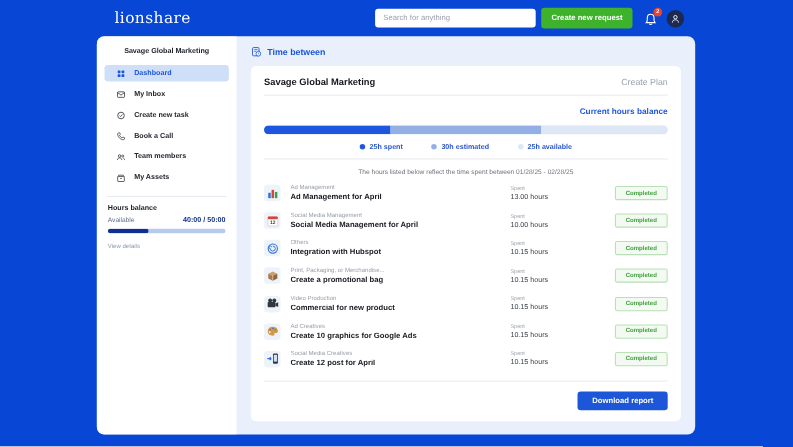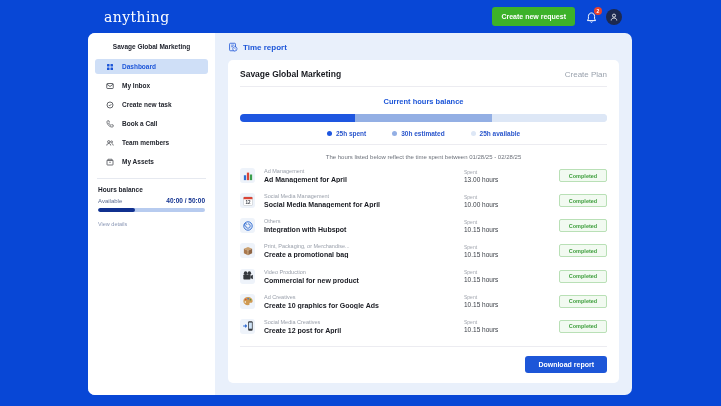--- a/index.html
+++ b/index.html
@@ -40,21 +40,21 @@
 
   
   .content { flex: 1; padding: 9px 13px 12px; display: flex; flex-direction: column; min-width: 0; }
   .page-title-row { display: flex; align-items: center; gap: 5px; font-size: 8px; font-weight: bold; color: #1d56d8; }
   .page-title-row svg { width: 10px; height: 10px; }
   .card { margin-top: 8px; flex: 1; background: #fff; border-radius: 5px; padding: 9px 12px 10px; display: flex; flex-direction: column; }
   .card-head { display: flex; justify-content: space-between; align-items: baseline; }
   .card-client { font-size: 8.5px; font-weight: bold; color: #17191f; }
   .card-plan { font-size: 8px; color: #9aa2ad; }
   .divider { border-top: 1px solid #ececf1; margin: 7px 0; }
-  .balance-title { text-align: center; font-size: 7.5px; font-weight: bold; color: #1d56d8; margin: 3px 0 8px; }
+  .balance-title { text-align: right; font-size: 7.5px; font-weight: bold; color: #1d56d8; margin: 3px 0 8px; }
   .stacked-bar { display: flex; height: 8px; border-radius: 4px; overflow: hidden; background: #dde7f6; }
   .legend { display: flex; justify-content: center; gap: 26px; margin-top: 8px; }
   .legend-item { display: flex; align-items: center; gap: 4px; }
   .legend-dot { width: 5px; height: 5px; border-radius: 50%; }
   .legend-label { font-size: 6.5px; font-weight: 600; color: #2a56cc; }
   .note { text-align: center; font-size: 6px; color: #6d727b; margin: 2px 0 3px; }
 
   .tasks { flex: 1; display: flex; flex-direction: column; justify-content: space-around; }
   .task-row { display: flex; align-items: center; padding: 4px 0; cursor: pointer; }
   .task-icon { width: 15px; height: 15px; border-radius: 3px; background: #eef3fa; display: flex; align-items: center; justify-content: center; flex-shrink: 0; }
@@ -69,22 +69,23 @@
 
   .card-footer { display: flex; justify-content: flex-end; margin-top: 2px; }
   .download-btn { background: #1d56d8; color: #fff; border: none; border-radius: 3px; font-size: 7px; font-weight: bold; padding: 5px 13px; cursor: pointer; font-family: "Liberation Sans", sans-serif; }
 </style>
 </head>
 <body>
 
 <div class="canvas">
 
   <div class="topbar">
-    <div class="logo">anything</div>
+    <div class="logo">lionshare</div>
     <div class="top-spacer"></div>
+    <input class="search" placeholder="Search for anything" style="">
     <button class="create-btn">Create new request</button>
     <div class="bell-wrap">
       <svg viewBox="0 0 16 16">
           <path d="M8 1.8 C5.6 1.8 4.2 3.7 4.2 6.2 V9 L3 11.2 H13 L11.8 9 V6.2 C11.8 3.7 10.4 1.8 8 1.8 Z" fill="none" stroke="#ffffff" stroke-width="1.2"></path>
           <path d="M6.6 12.4 A1.6 1.6 0 0 0 9.4 12.4" fill="none" stroke="#ffffff" stroke-width="1.2"></path>
         </svg>
       <span class="notif-badge">2</span>
     </div>
     <div class="avatar">
       <svg viewBox="0 0 16 16">
@@ -161,21 +162,21 @@
     </aside>
 
     <main class="content">
       <div class="page-title-row">
         <svg viewBox="0 0 16 16">
             <rect x="2.5" y="2" width="9.5" height="12" rx="1.5" fill="none" stroke="#1d56d8" stroke-width="1.3"></rect>
             <path d="M5 5 H10 M5 7.5 H8" stroke="#1d56d8" stroke-width="1.1" fill="none"></path>
             <circle cx="11" cy="11" r="3.4" fill="#ffffff" stroke="#1d56d8" stroke-width="1.2"></circle>
             <path d="M11 9.5 V11 L12.2 11.8" fill="none" stroke="#1d56d8" stroke-width="1"></path>
           </svg>
-        <span>Time report</span>
+        <span>Time between</span>
       </div>
 
       <section class="card">
         <div class="card-head">
           <span class="card-client">Savage Global Marketing</span>
           <span class="card-plan">Create Plan</span>
         </div>
         <div class="divider"></div>
 
         <div class="balance-title">Current hours balance</div>

